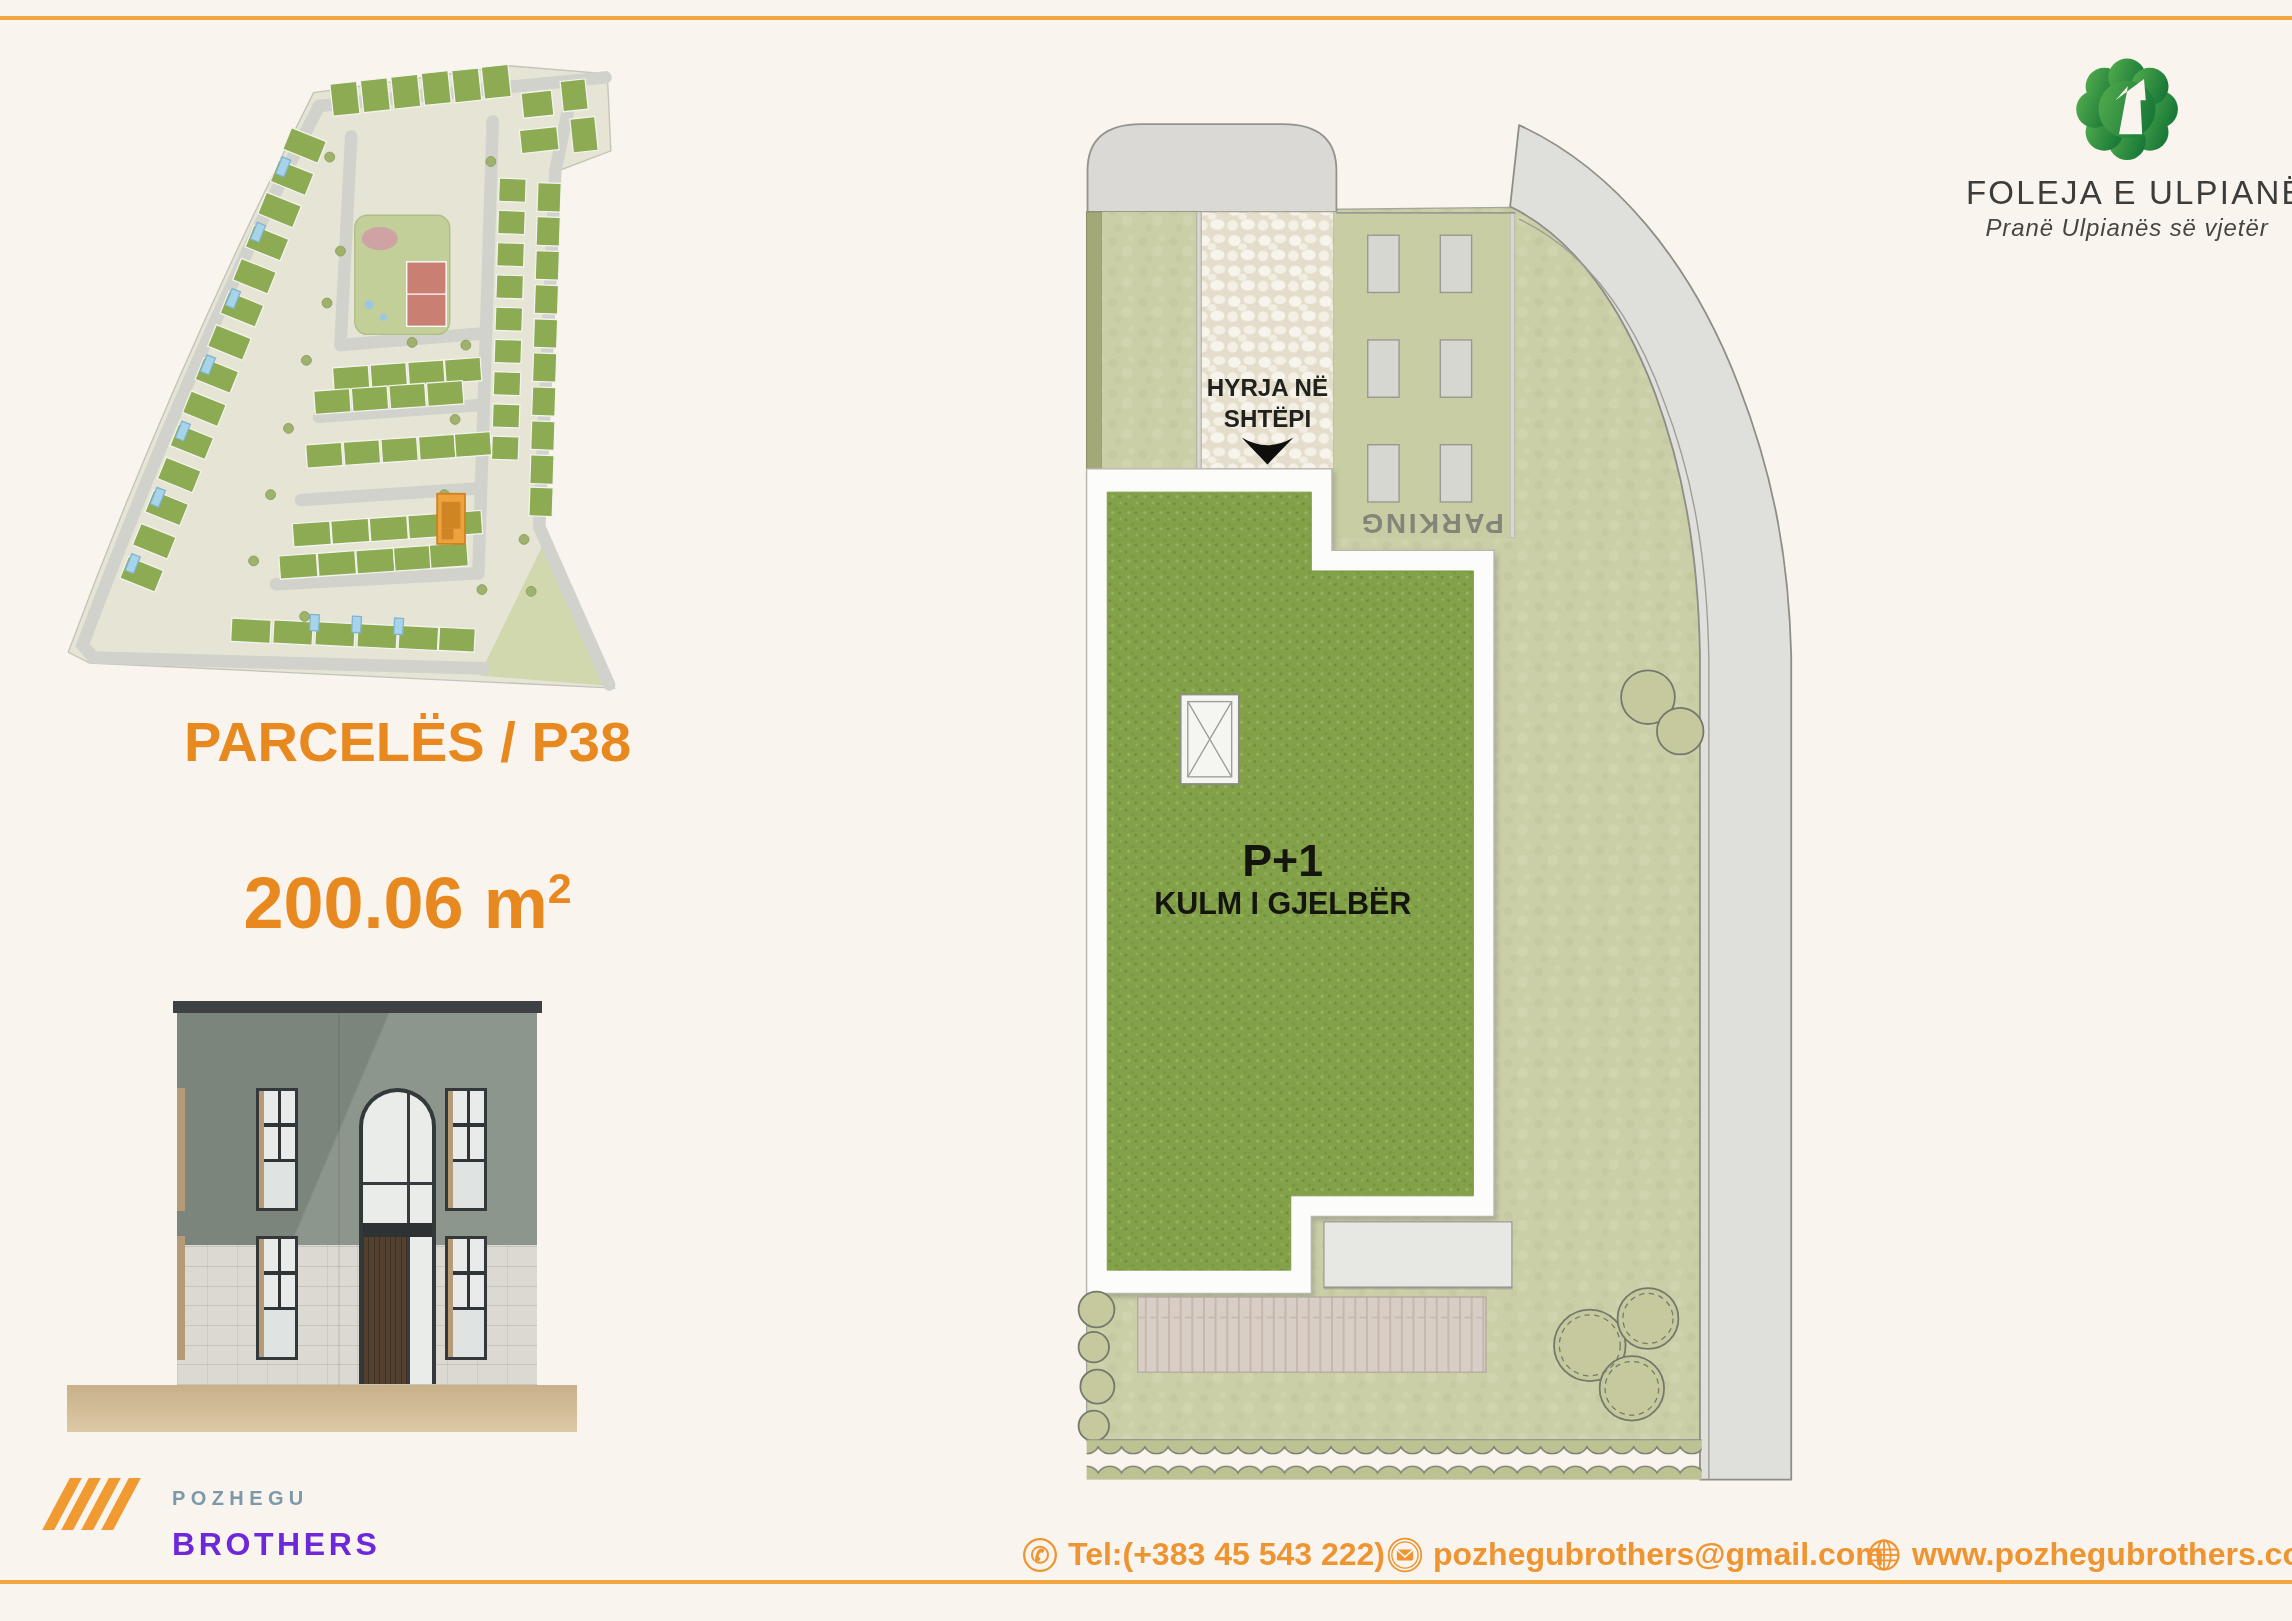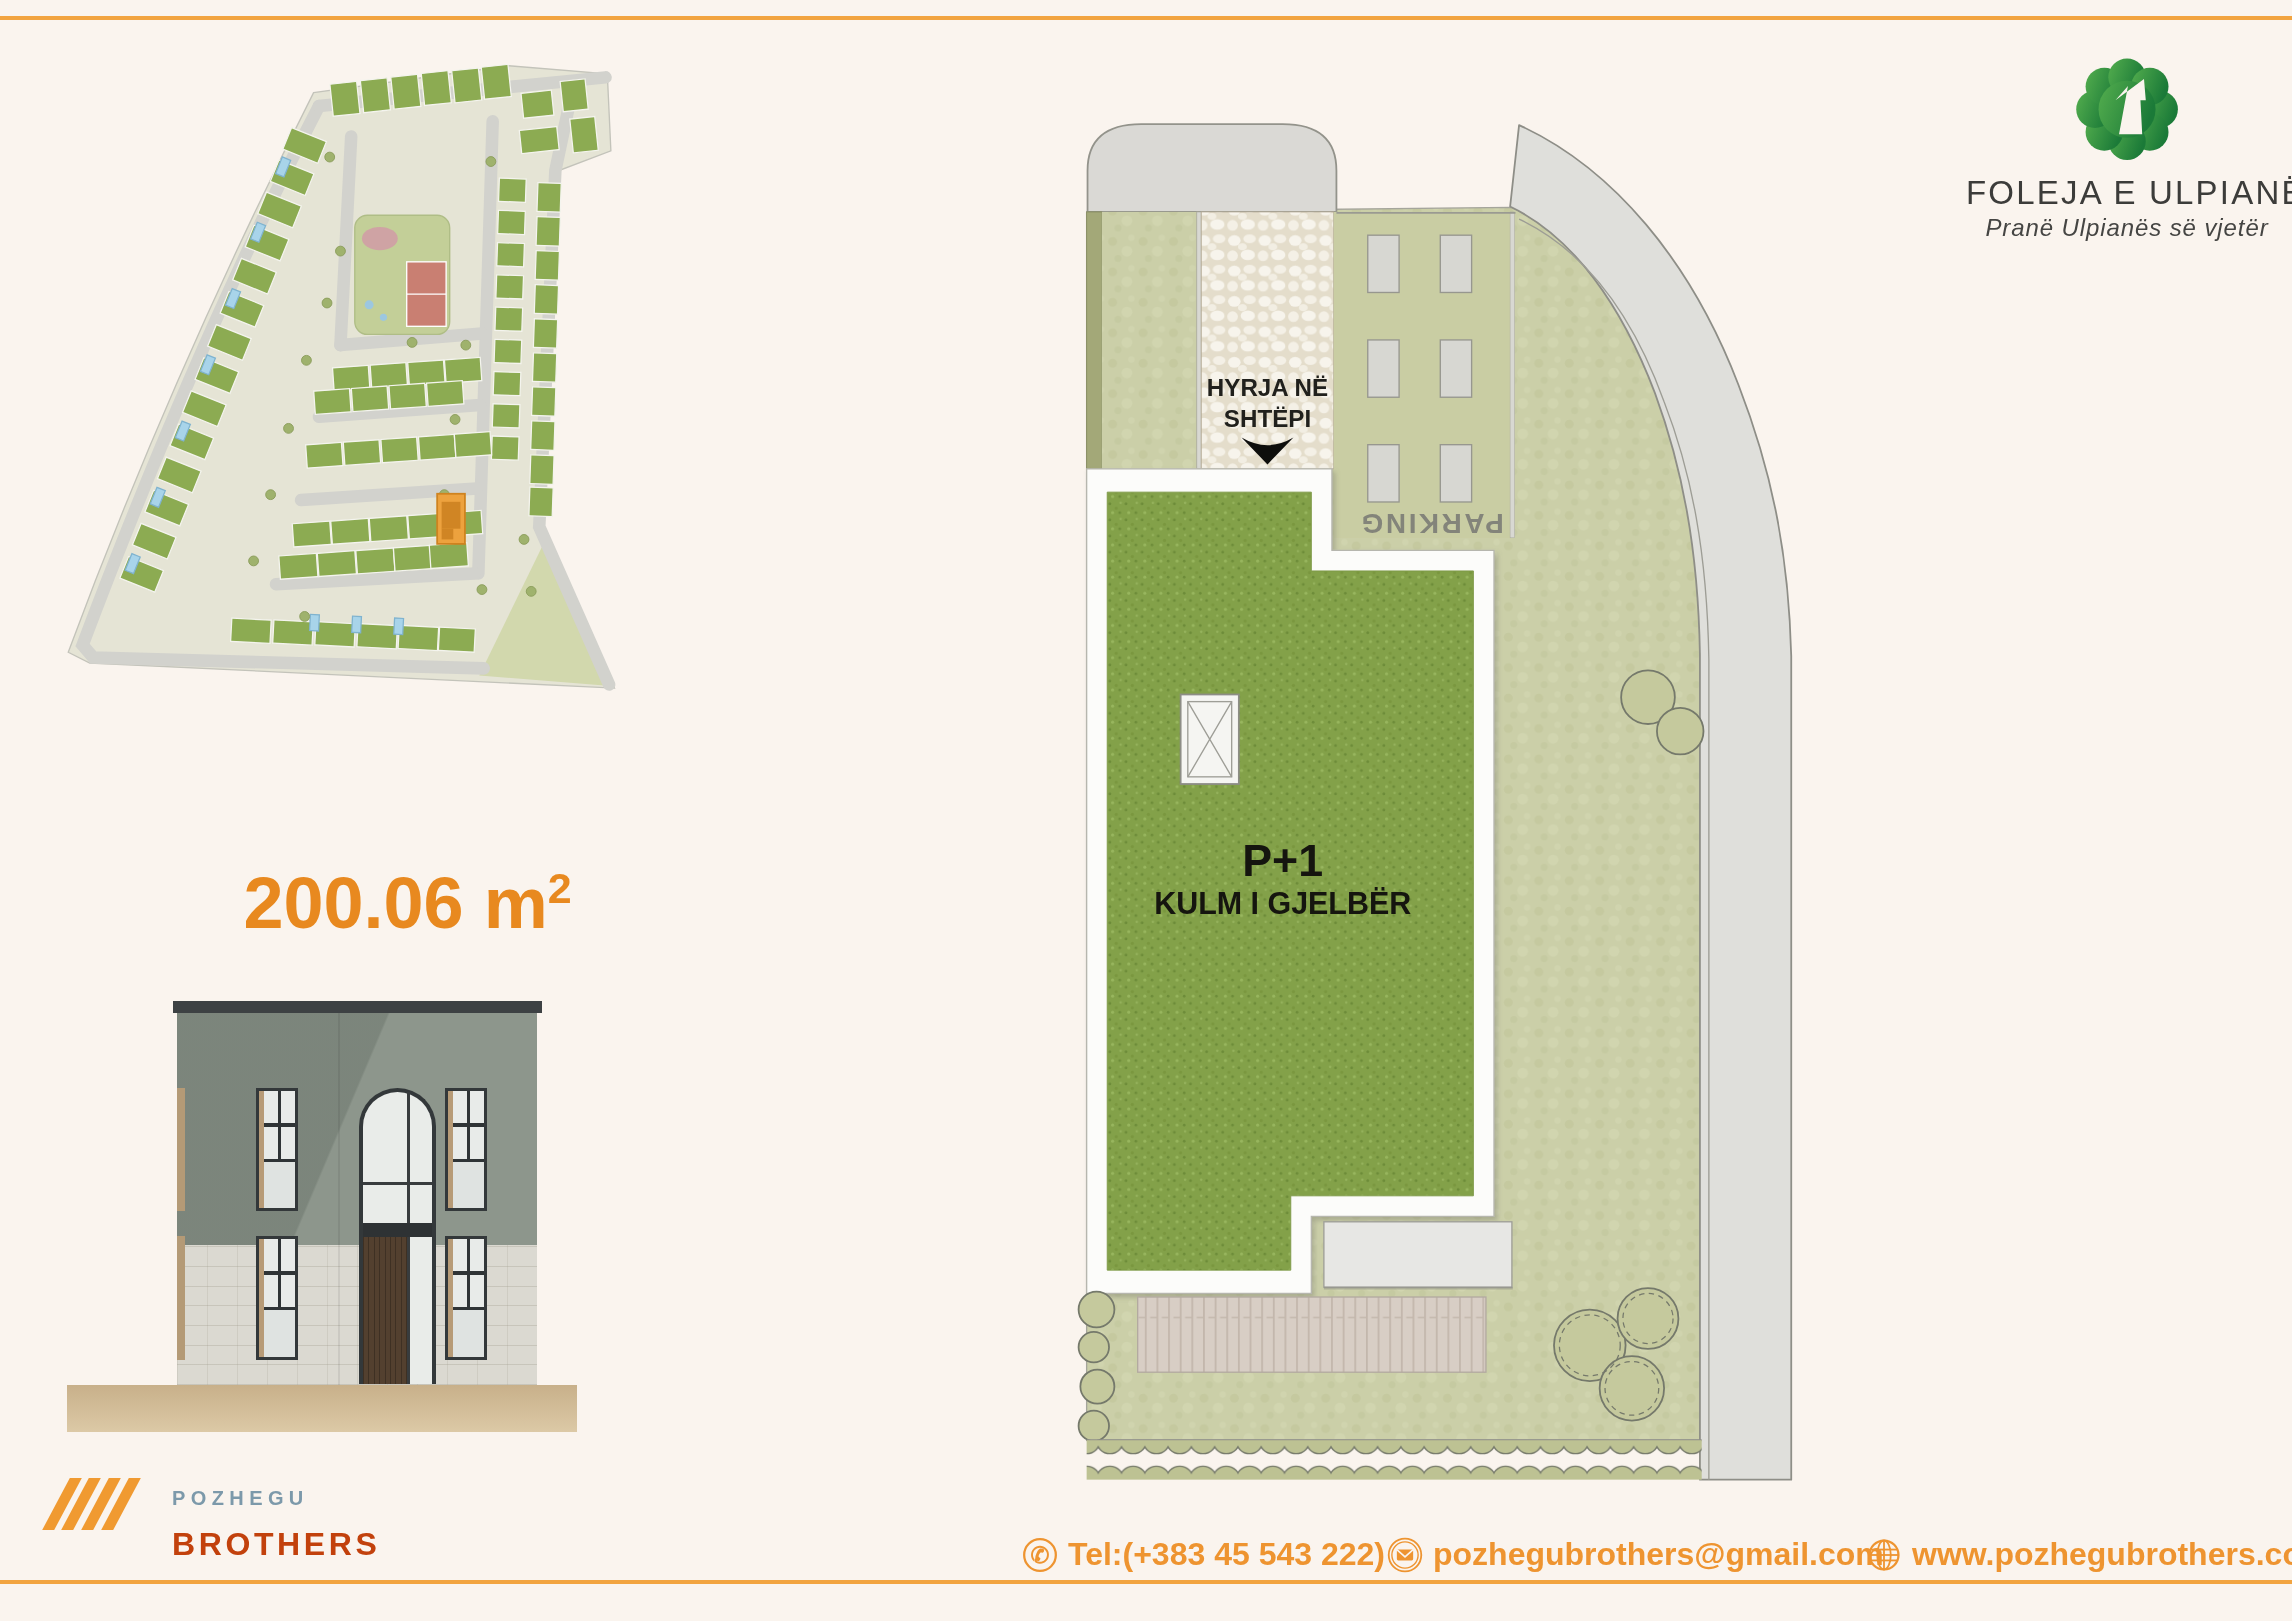--- a/index.html
+++ b/index.html
@@ -46,21 +46,21 @@
   .brand{position:absolute;left:1966px;top:54px;width:322px;text-align:center;}
   .brand .clover{margin:0 auto;display:block;}
   .brand-name{margin-top:12.5px;font-size:33px;letter-spacing:2.2px;color:#3C3C3A;font-weight:400;white-space:nowrap;}
   .brand-tagline{margin-top:2px;font-size:24px;font-style:italic;letter-spacing:0.9px;color:#454543;}
 
   
   .devlogo{position:absolute;left:43px;top:1474px;}
   .slashes{position:absolute;left:0;top:3.6px;width:90px;height:52px;}
   .slash{position:absolute;top:0;width:11.6px;height:52px;background:#F09A31;transform:skewX(-28deg);}
   .dev-line1{position:absolute;left:129px;top:12.5px;font-size:20px;font-weight:bold;letter-spacing:5.4px;color:#7C99AA;}
-  .dev-line2{position:absolute;left:129px;top:52px;font-size:32px;font-weight:bold;letter-spacing:3.6px;color:#c2410c;}
+  .dev-line2{position:absolute;left:129px;top:52px;font-size:32px;font-weight:bold;letter-spacing:3.6px;color:#6d28d9;}
 
   
   .contact{position:absolute;top:1534px;height:41px;display:flex;align-items:center;gap:9px;
     color:#EE9430;font-weight:bold;font-size:32px;white-space:nowrap;}
   .c-phone{left:1021px;}
   .c-email{left:1386px;}
   .c-web{left:1865px;}
 
   
   .parcel-plan{position:absolute;left:1075px;top:81px;width:761px;height:1406px;}
@@ -205,20 +205,21 @@
       </g>
 
     <g>
       <rect x="448" y="511" width="31" height="56" fill="#EDA23E" stroke="#CF831F" stroke-width="2"></rect>
       <rect x="453" y="520" width="21" height="30" fill="#D08524"></rect>
       <rect x="453" y="550" width="13" height="12" fill="#D08524"></rect>
     </g>
   </svg>
 
   <div class="title-block">
+    <div>PARCELËS / P38</div>
   </div>
   <div class="area-line">
     <span>200.06 m</span><sup>2</sup>
   </div>
 
   <div class="elevation">
     <div class="elev-roof"></div>
     <div class="elev-upper">
         <div class="shade"></div>
       </div>

